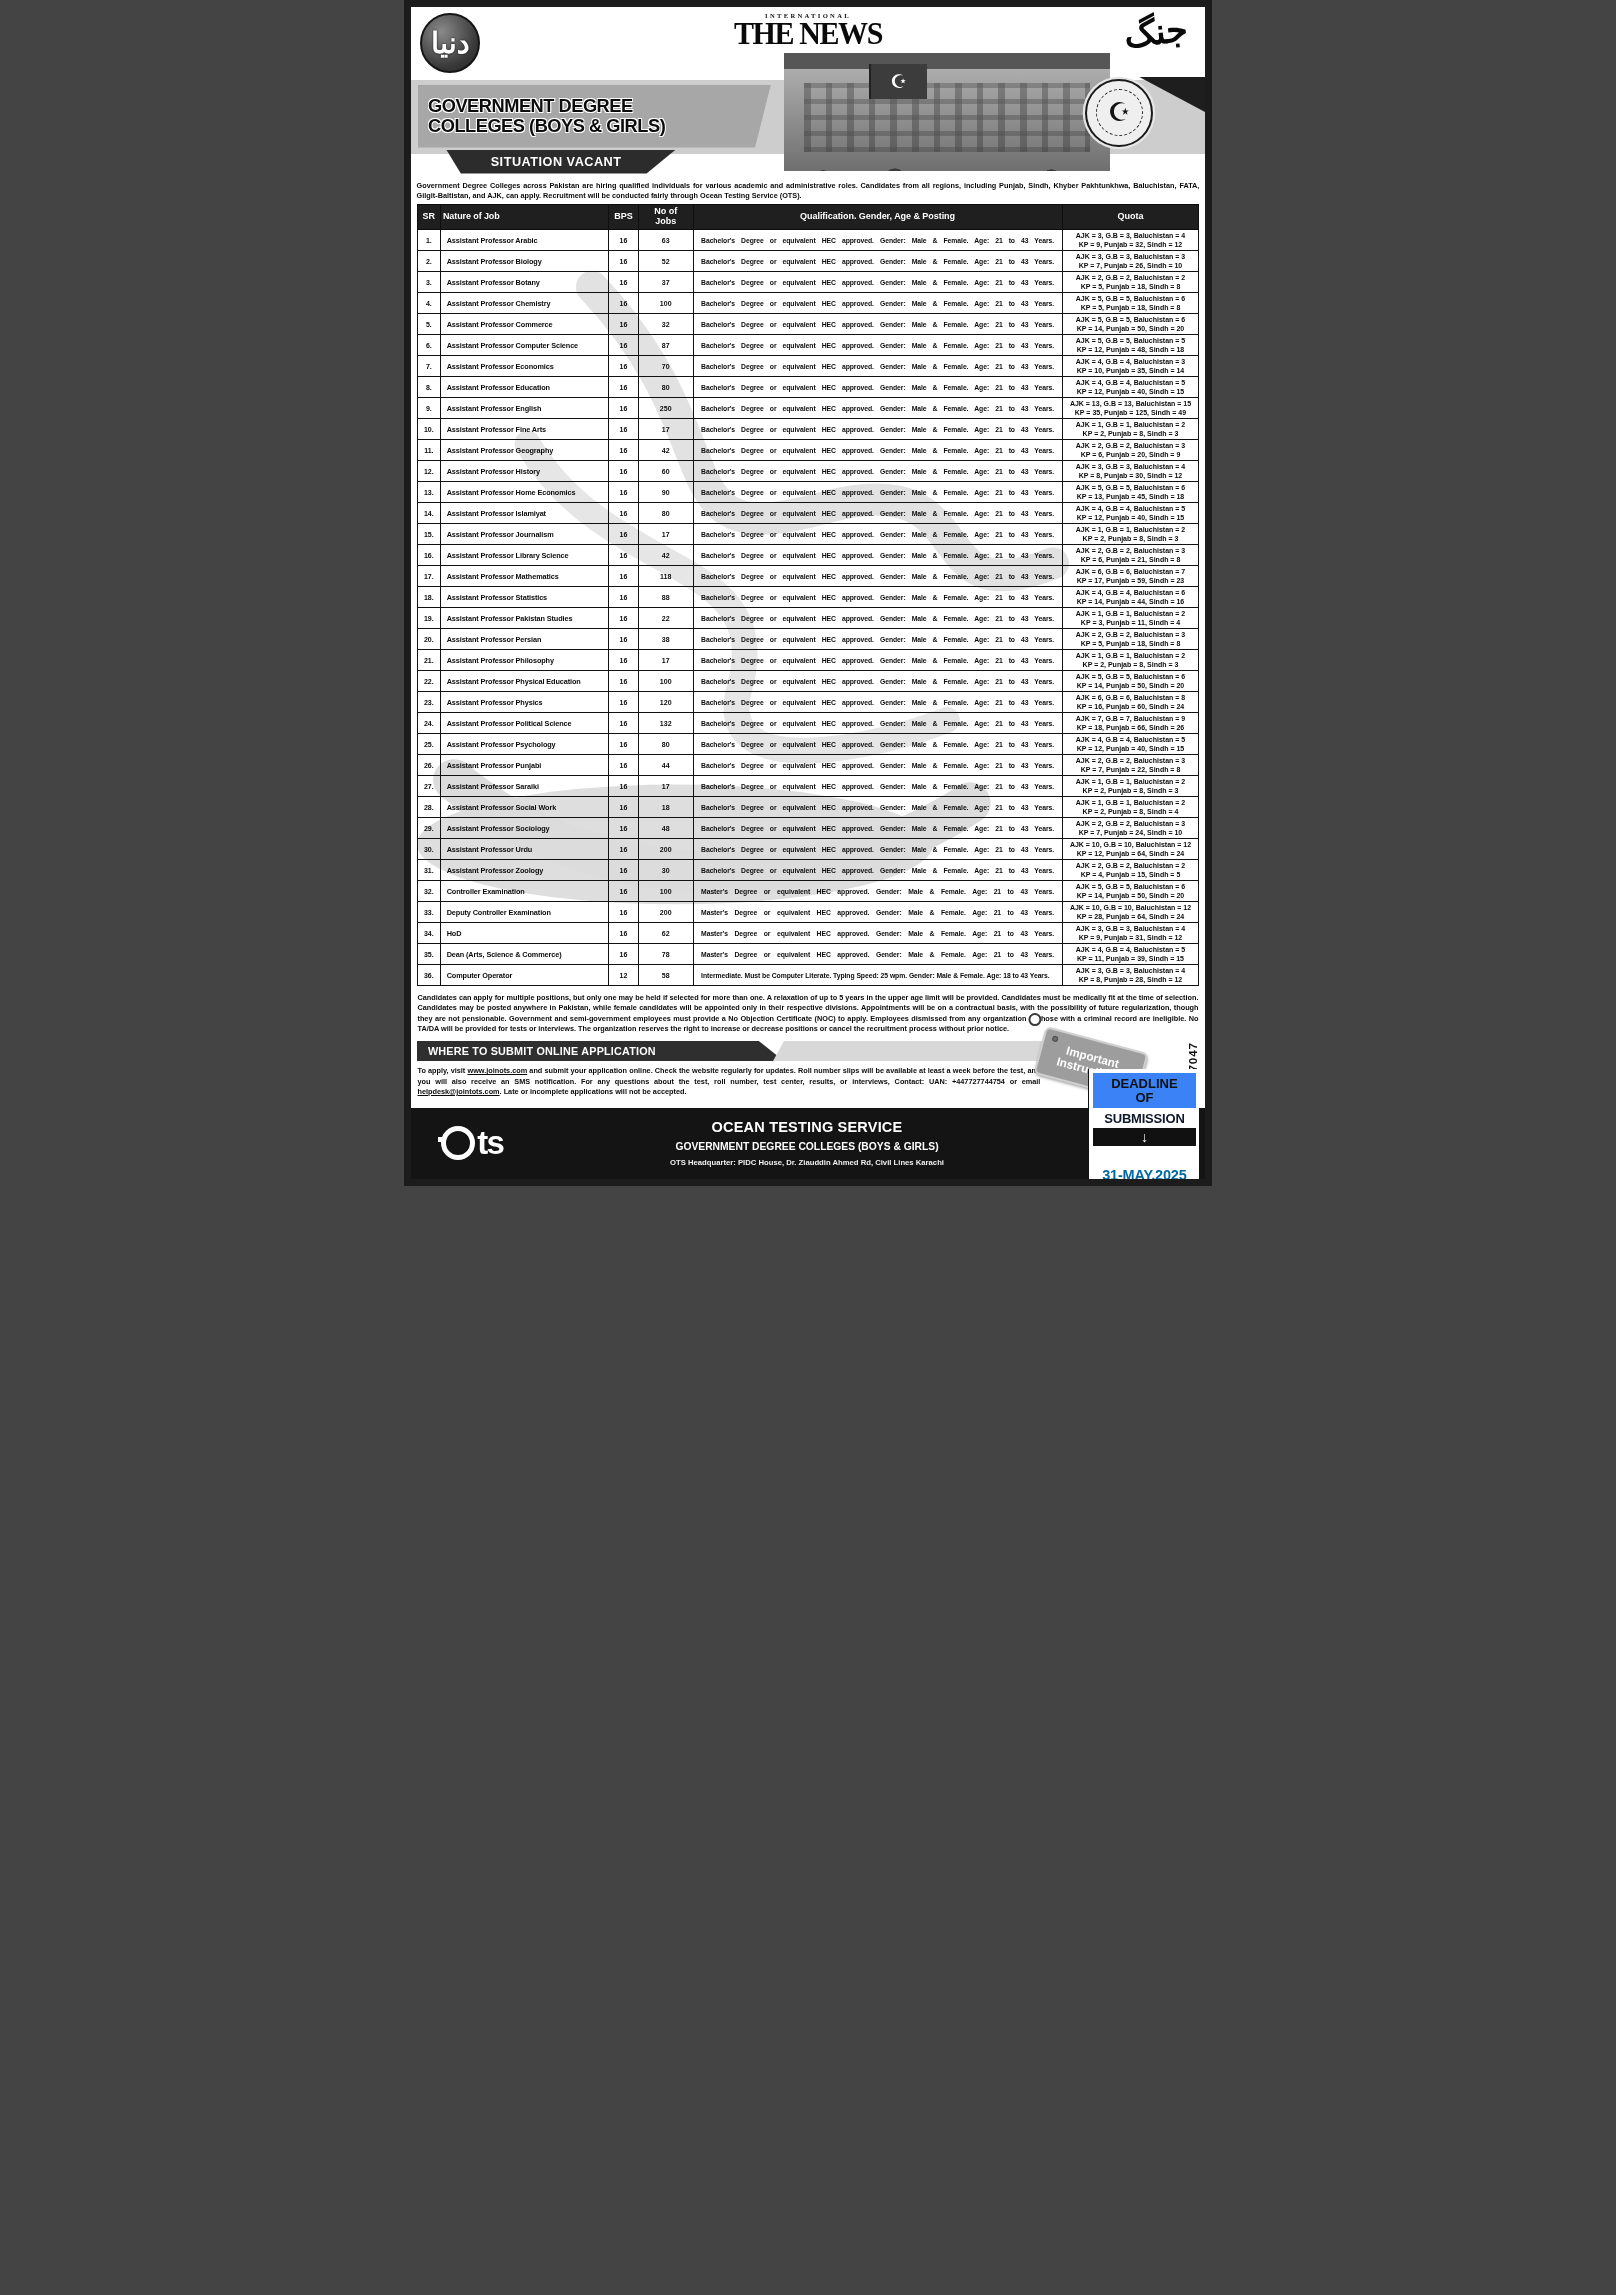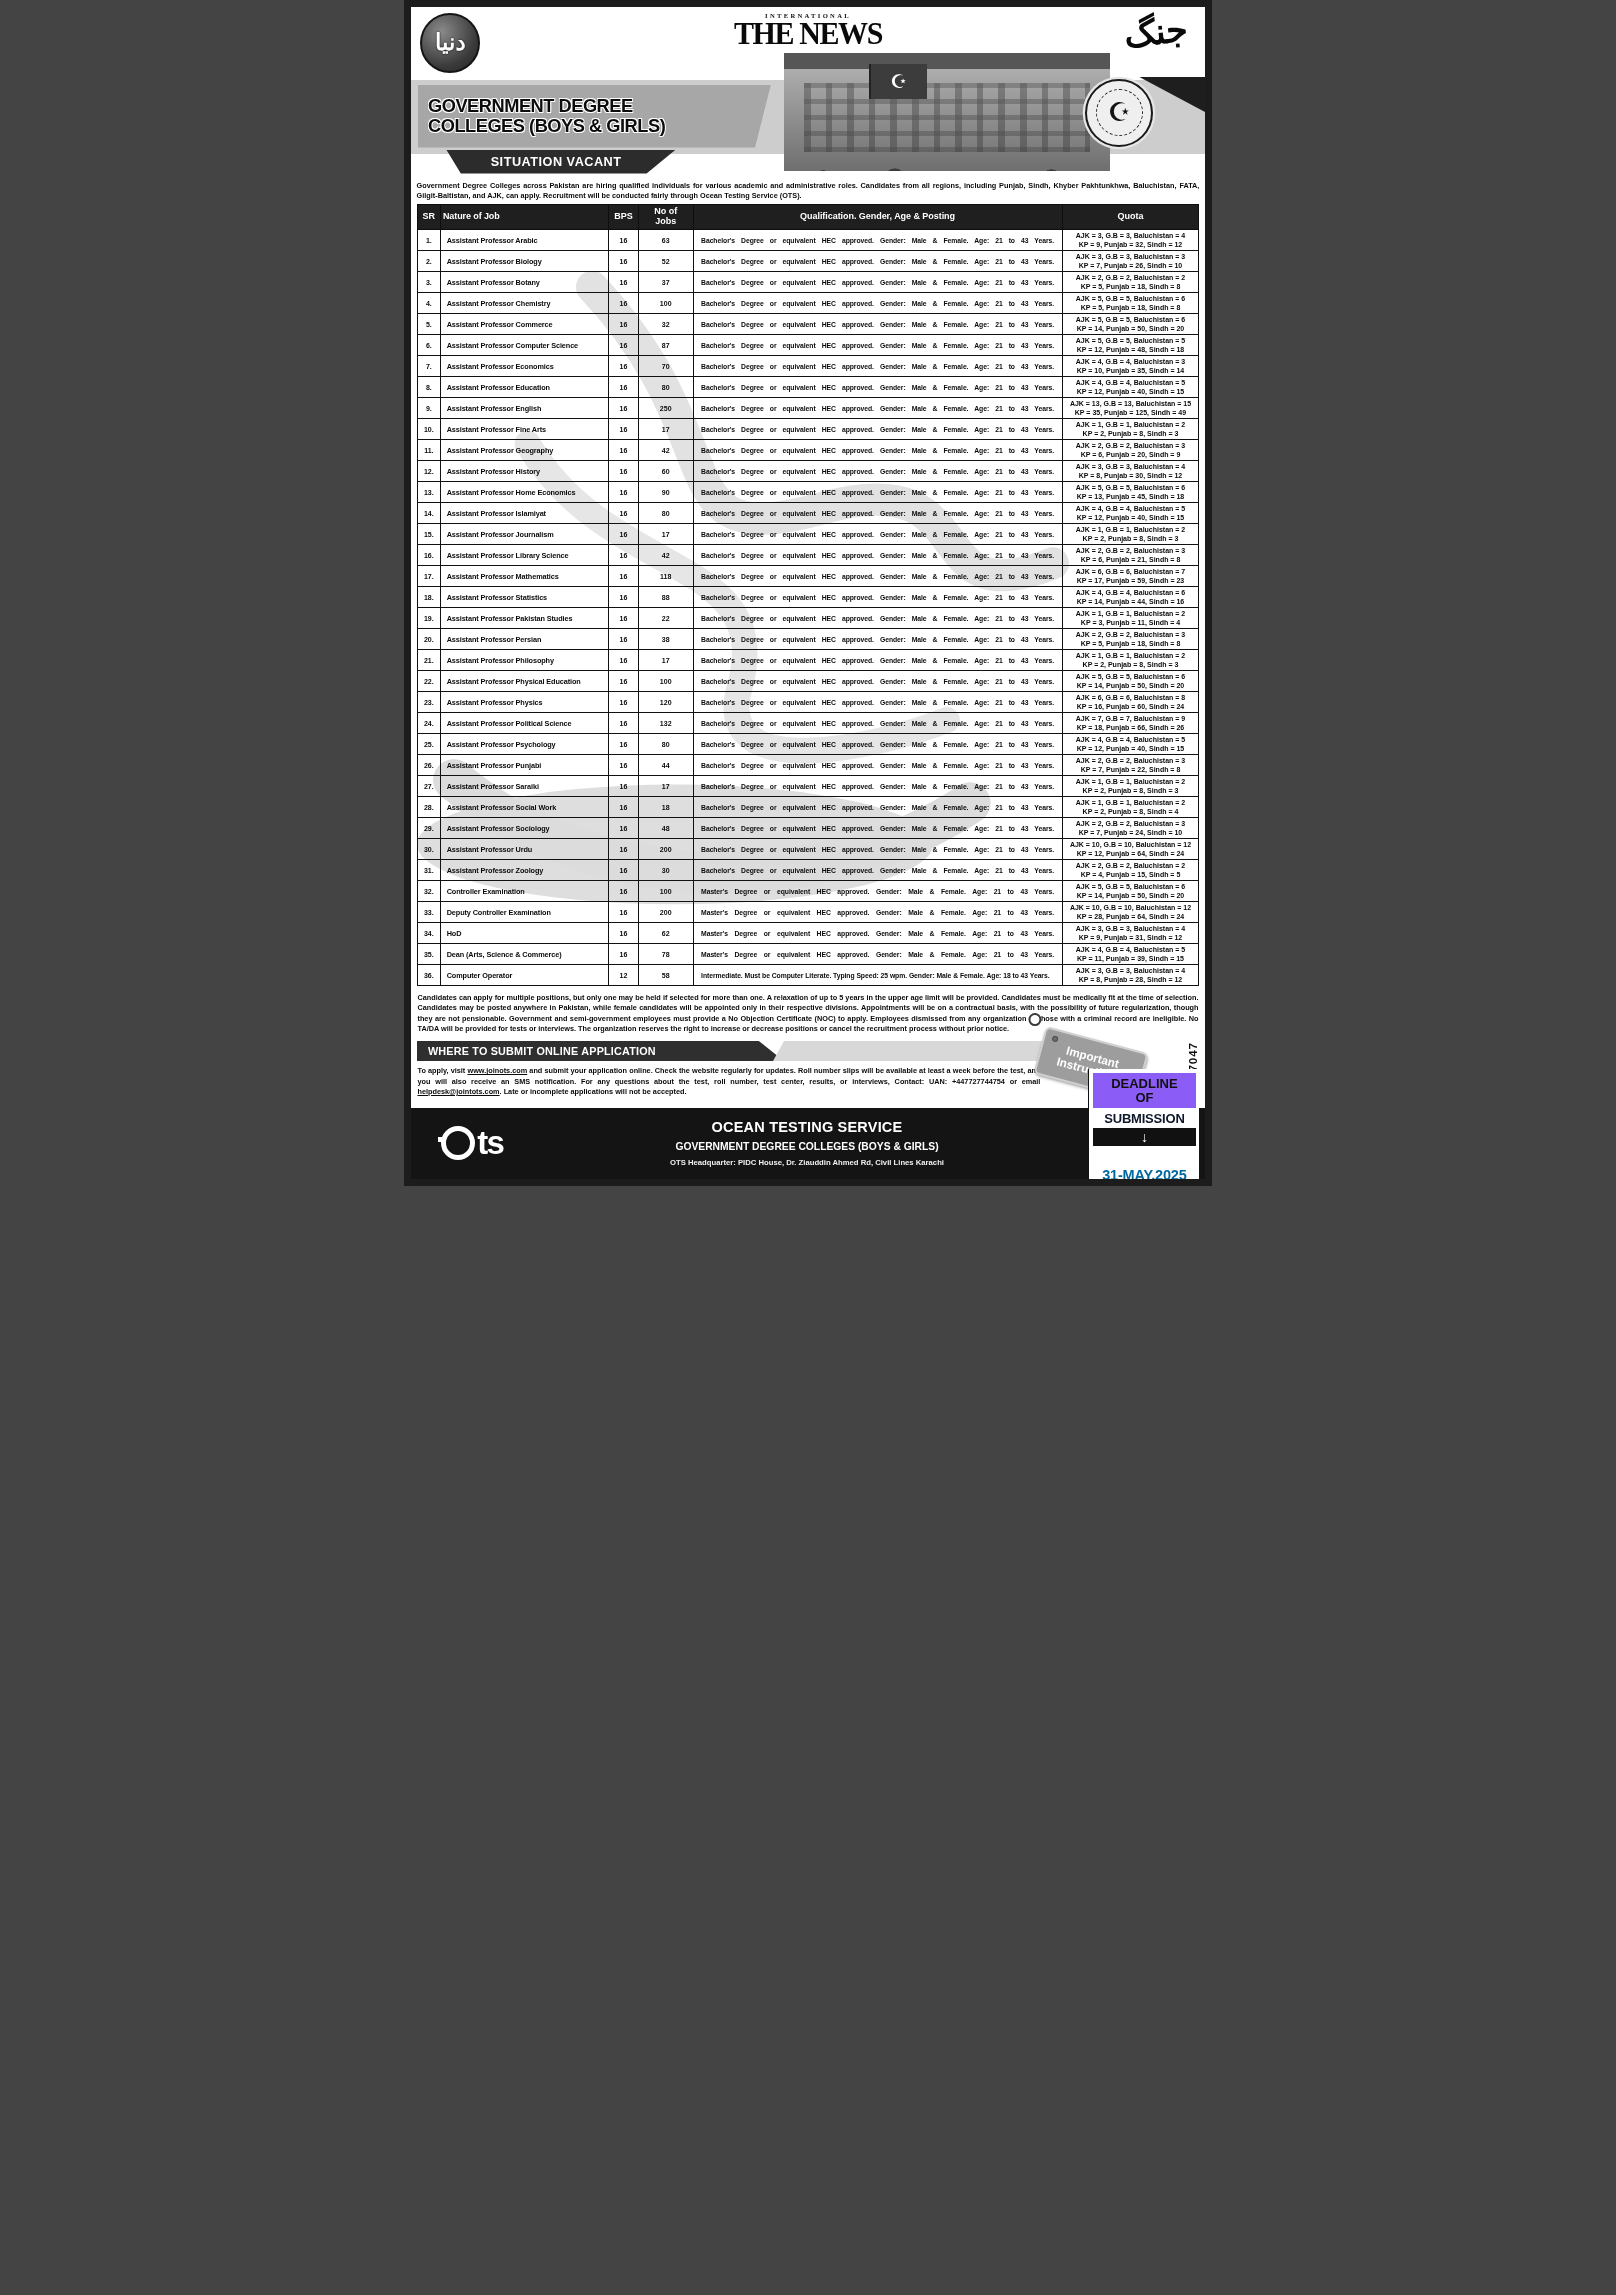--- a/index.html
+++ b/index.html
@@ -2,21 +2,21 @@
 <html style="font-size:7.5px"><head>
 <meta charset="utf-8">
 <style>
   html,body{margin:0;padding:0;background:#444;}
   .page{width:808px;margin:0 auto;border:7.5px solid #1c1c1c;box-sizing:border-box;background:#fff;
         font-family:"Liberation Sans",sans-serif;position:relative;overflow:hidden;}
   
   .masthead{position:relative;height:70px;background:#fff;}
   .dunya-logo{position:absolute;left:9.4px;top:5.6px;width:56px;height:56px;border-radius:50%;
       background:radial-gradient(circle at 35% 30%,#8a8a8a,#3a3a3a 65%,#222);border:2.3px solid #151515;
-      color:#fff;display:flex;align-items:center;justify-content:center;font-size:23px;font-weight:bold;
+      color:#fff;display:flex;align-items:center;justify-content:center;font-size:29px;font-weight:bold;
       text-shadow:0 0 1.9px #000;}
   .masthead-center{position:absolute;left:0;right:0;top:4.7px;text-align:center;}
   .intl{font-family:"Liberation Serif",serif;font-size:6.6px;letter-spacing:2.3px;font-weight:bold;color:#111;}
   .thenews{font-family:"Liberation Serif",serif;font-size:30px;font-weight:900;letter-spacing:-1.4px;
       line-height:1.0;color:#0a0a0a;transform:scaleY(1.05);}
   .jang-logo{position:absolute;right:17px;top:6.6px;font-size:35px;font-weight:bold;color:#0a0a0a;
       transform:rotate(-6deg);line-height:1;}
   
   .banner{position:relative;height:99px;background:#fff;}
   .banner-grayband{position:absolute;left:0;top:2.8px;width:100%;height:74px;background:#cdcdcd;}
@@ -95,21 +95,21 @@
       margin-right:1.9px;position:relative;}
   .ots-ring::after{content:"";position:absolute;left:-8.4px;top:6.6px;width:4.7px;height:4.7px;background:#fff;}
   .footer-center{flex:1;color:#fff;display:flex;flex-direction:column;align-items:center;justify-content:center;
       gap:6px;padding:4.7px 0;text-align:center;}
   .f-line1{font-size:14.5px;font-weight:900;letter-spacing:0.2px;}
   .f-line2{font-size:10.3px;font-weight:900;}
   .f-line3{font-size:7.7px;font-weight:bold;color:#f0f0f0;}
   .footer-right{width:124px;position:relative;}
   .deadline-panel{position:absolute;right:5.6px;top:-39px;width:111px;background:#fff;padding:4.7px 3.8px 3.8px;
       box-sizing:border-box;text-align:center;z-index:4;border-left:0.9px solid #111;}
-  .dl-top{background:#8b5cf6;font-size:13px;font-weight:900;line-height:1.05;padding:3.8px 0;color:#111;}
+  .dl-top{background:#3b82f6;font-size:13px;font-weight:900;line-height:1.05;padding:3.8px 0;color:#111;}
   .dl-sub{font-size:13px;font-weight:900;padding:2.8px 0 1.9px;color:#0f172a;letter-spacing:-0.2px;}
   .dl-bar{background:#111;color:#fff;font-size:14px;line-height:1.15;padding:0.9px 0;}
   .dl-date{font-size:14.5px;font-weight:900;padding-top:21px;color:#0369a1;letter-spacing:-0.2px;}
 </style>
 </head>
 <body>
 
 <div class="page">
 
   <div class="masthead">

